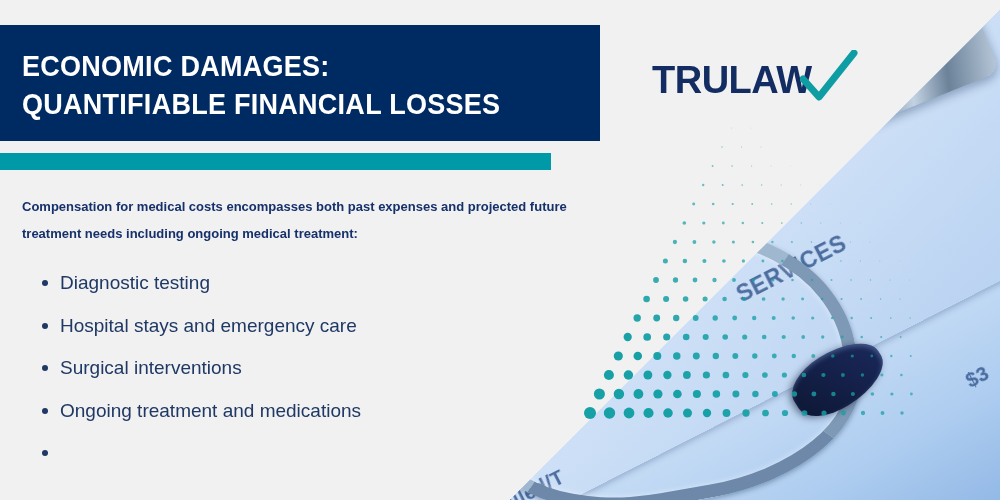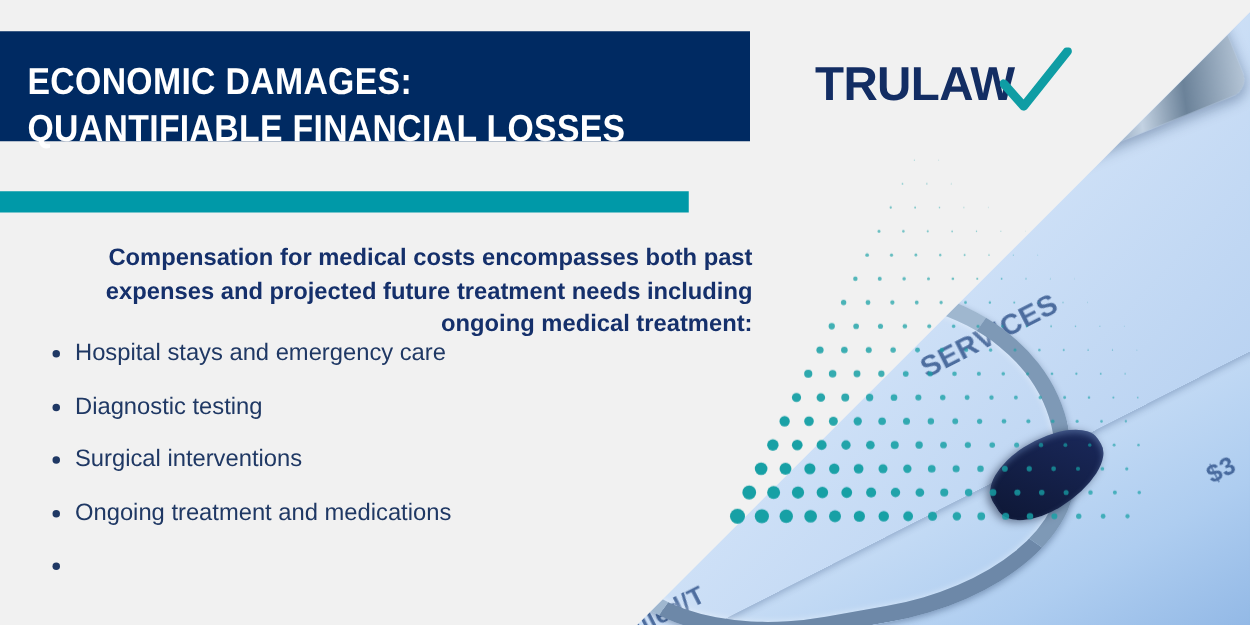--- a/index.html
+++ b/index.html
@@ -119,21 +119,21 @@
     top: 95px;
     width: 340px;
     height: 330px;
     pointer-events: none;
   }
 
   
   #title-bar {
     position: absolute;
     left: 0; top: 25px;
-    width: 600px; height: 88px;
+    width: 600px; height: 116px;
     background: #002a62;
     text-decoration: underline;
   }
   #title-text {
     position: absolute;
     left: 22px; top: 22px;
     width: 560px;
     color: #ffffff;
     font-family: "Liberation Sans Narrow", "Liberation Sans", sans-serif;
     font-weight: bold;
@@ -148,21 +148,21 @@
   #title-underline {
     position: absolute;
     left: 0; top: 153px;
     width: 551px; height: 17px;
     background: #0099a8;
   }
 
   
   #logo {
     position: absolute;
-    left: 652px; top: 40px;
+    left: 652px; top: 52px;
     width: 200px; height: 56px;
   }
   #logo-word {
     position: absolute;
     left: 0; top: 6px;
     color: #132d63;
     font-family: "Liberation Sans", sans-serif;
     font-weight: bold;
     font-size: 38px;
     letter-spacing: -0.5px;
@@ -174,24 +174,23 @@
   }
 
   
   #lead-paragraph {
     position: absolute;
     left: 22px; top: 194px;
     width: 580px;
     color: #15306b;
     font-family: "Liberation Sans", sans-serif;
     font-weight: bold;
-    font-size: 19px;
+    font-size: 13px;
     line-height: 26.5px;
     white-space: pre-line;
-    text-align: right;
   }
   #bullet-list {
     position: absolute;
     left: 36px; top: 272px;
     width: 520px;
     margin: 0;
     padding: 0;
     list-style: none;
   }
   #bullet-list li {
@@ -447,25 +446,25 @@
     <svg id="logo-check" width="58" height="54" viewBox="0 0 58 54">
       <path d="M3 29 L19 47 L54 3" fill="none" stroke="#0f9da4" stroke-width="7" stroke-linecap="round" stroke-linejoin="round"></path>
     </svg>
   </div>
 
   <div id="lead-paragraph">Compensation for medical costs encompasses both past expenses and projected future treatment needs including ongoing medical treatment:</div>
 
   <ul id="bullet-list">
     <li>
       <span class="bullet-dot"></span>
-      <span>Hospital stays and emergency care</span>
+      <span>Diagnostic testing</span>
     </li>
     <li>
       <span class="bullet-dot"></span>
-      <span>Diagnostic testing</span>
+      <span>Hospital stays and emergency care</span>
     </li>
     <li>
       <span class="bullet-dot"></span>
       <span>Surgical interventions</span>
     </li>
     <li>
       <span class="bullet-dot"></span>
       <span>Ongoing treatment and medications</span>
     </li>
     <li>

